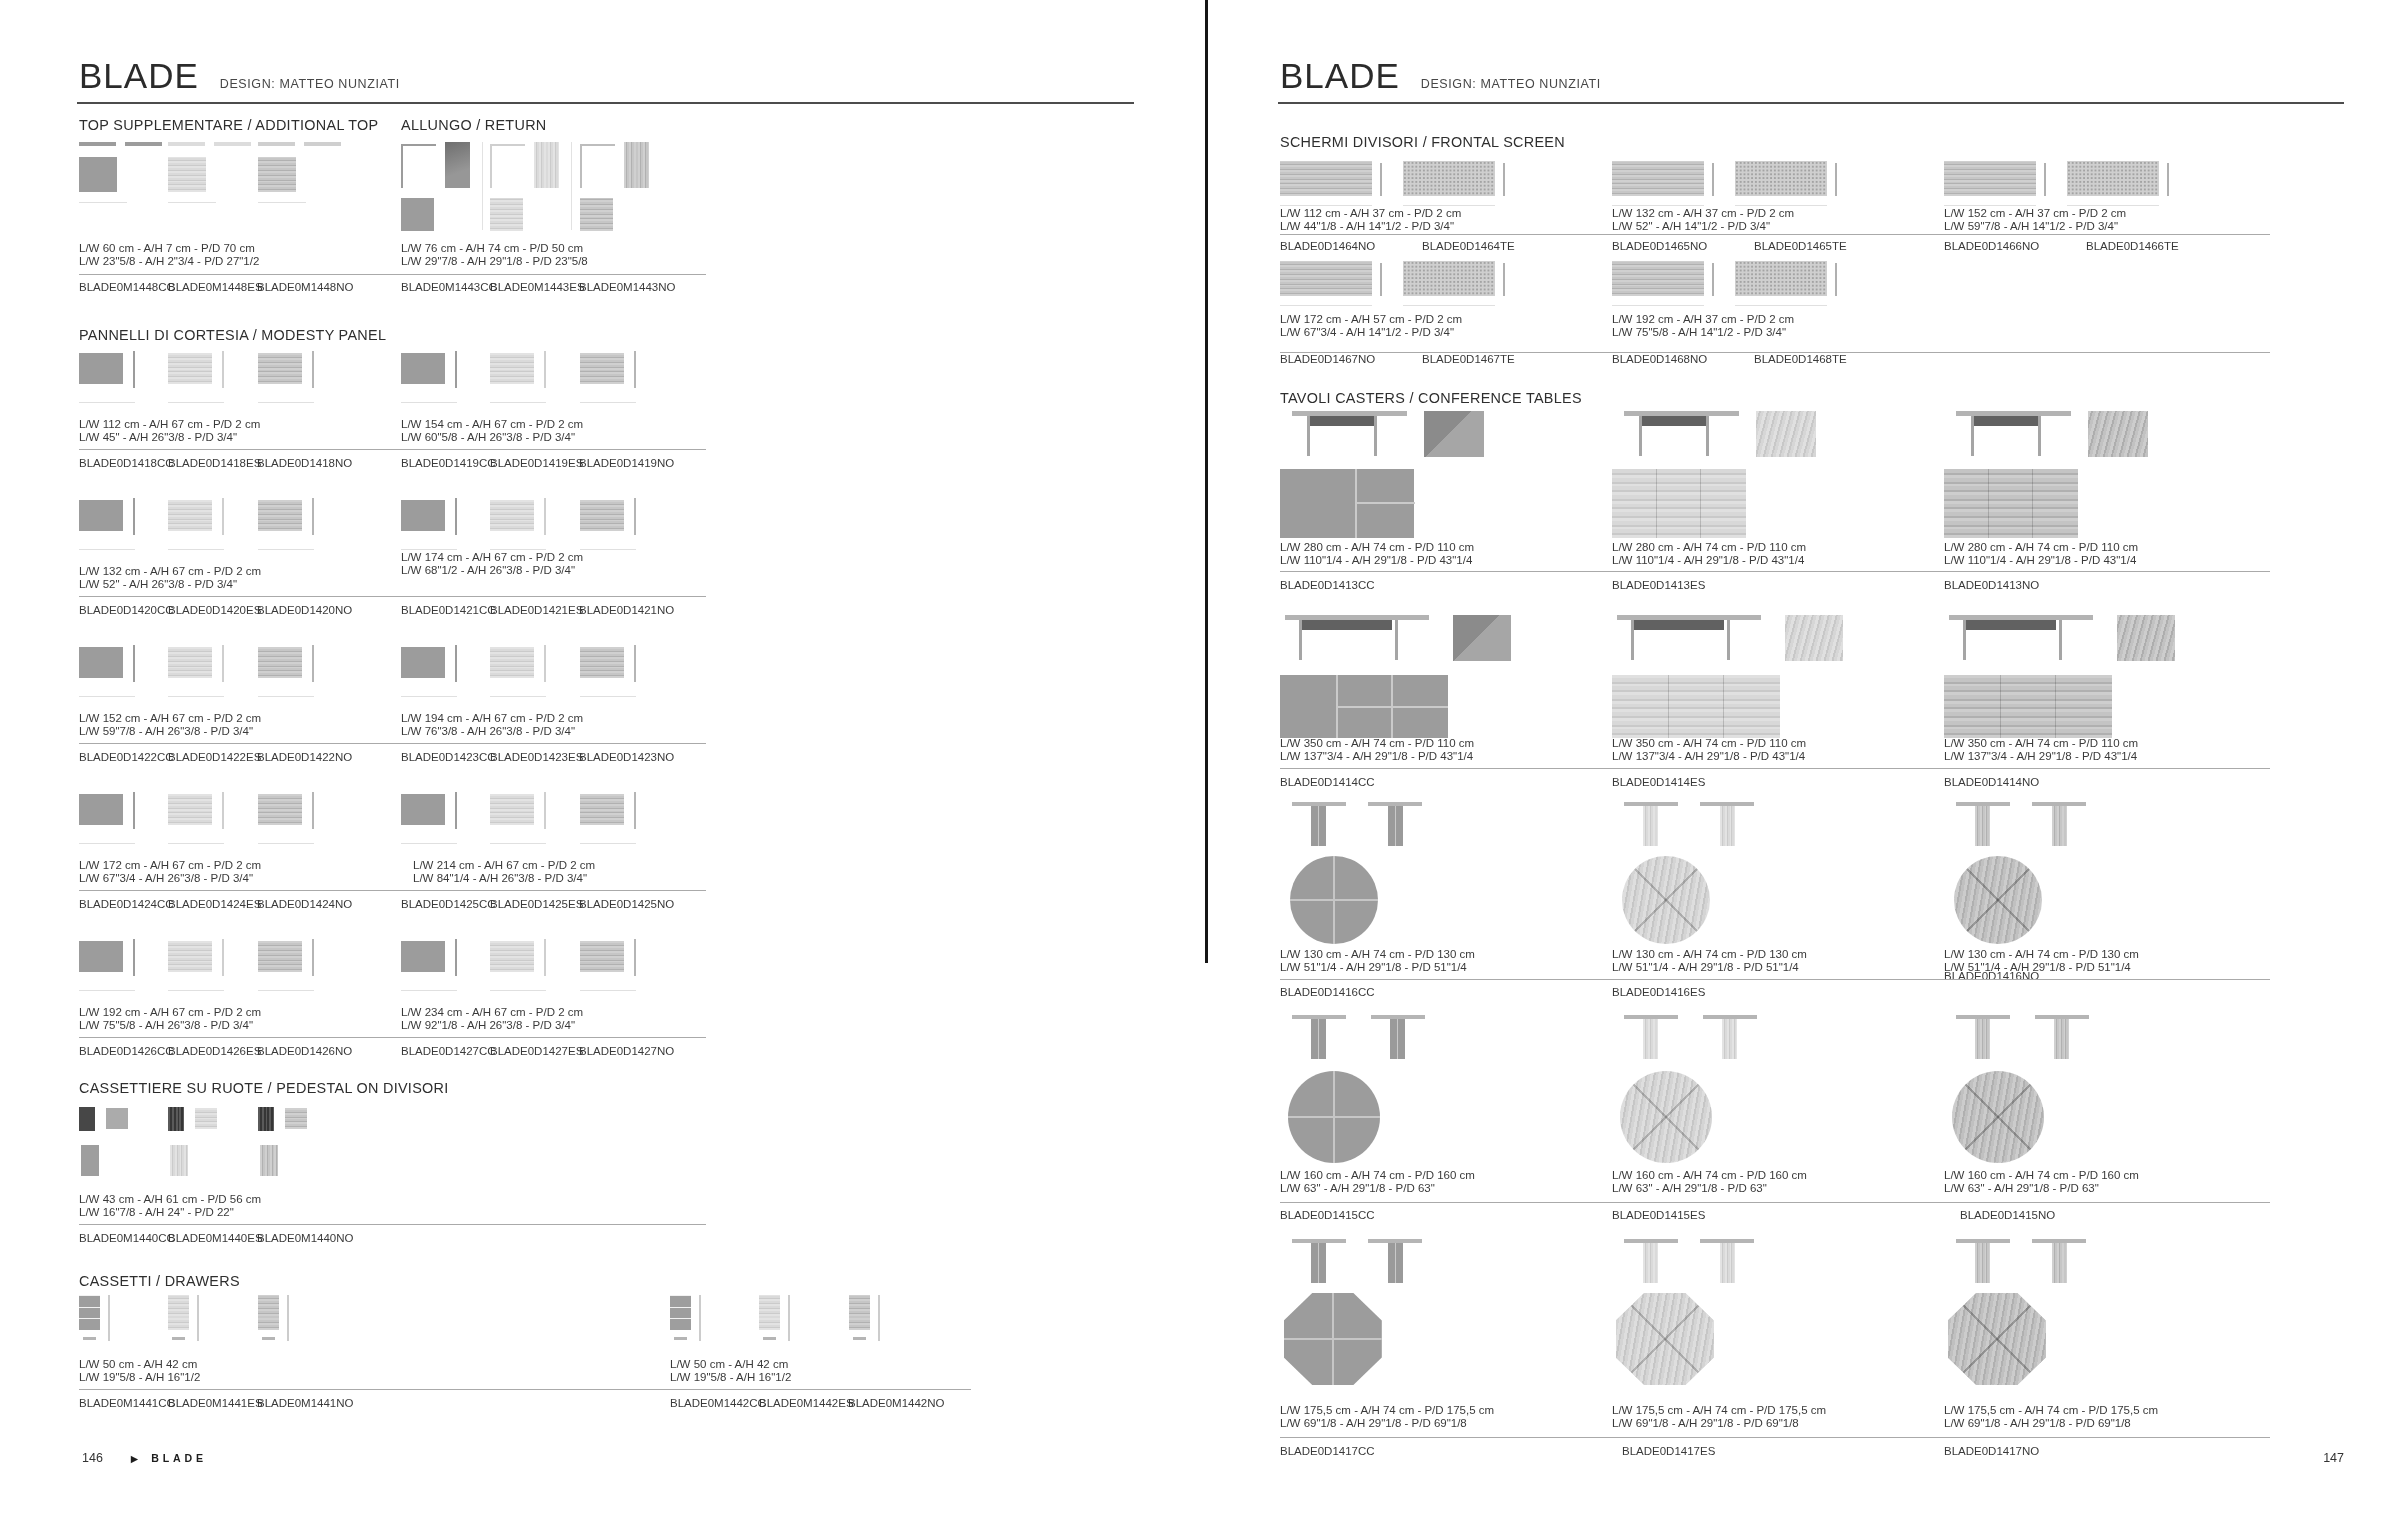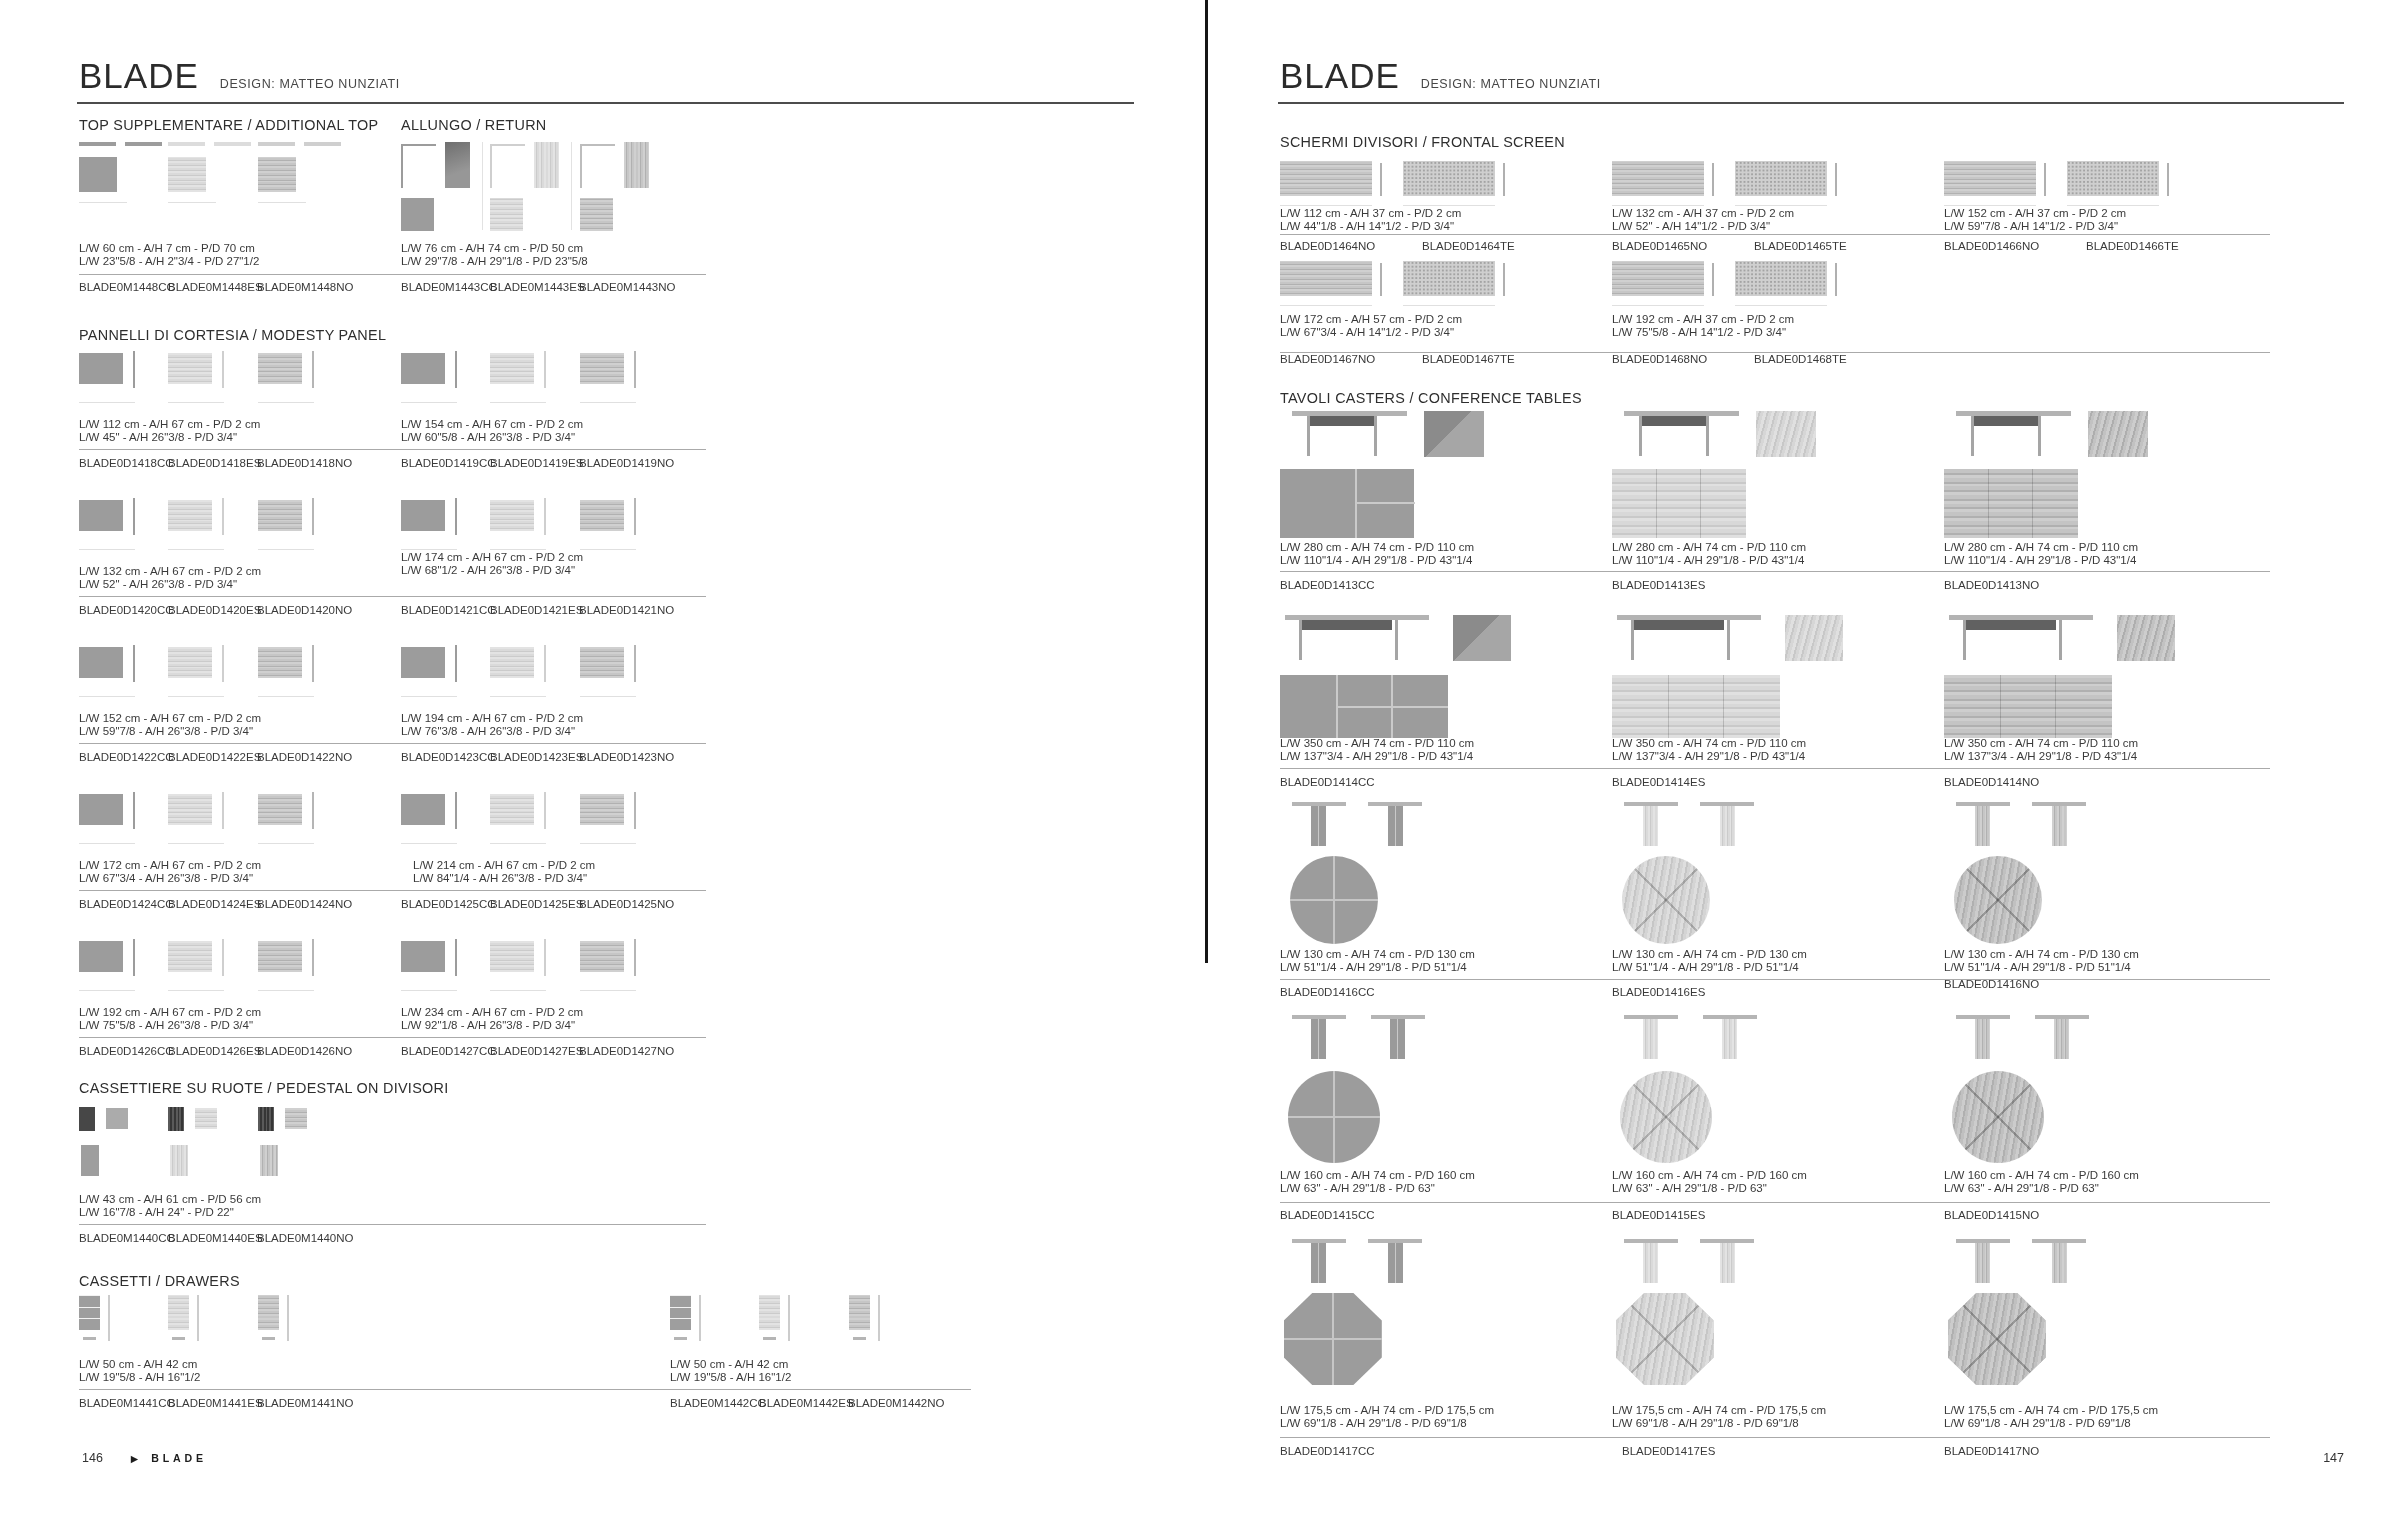--- a/index.html
+++ b/index.html
@@ -839,21 +839,21 @@
       <i class="a bar" style="left:11.5px"></i>
         <i class="a col" style="left:31px"></i>
         <i class="a bar" style="left:88px"></i>
         <i class="a col" style="left:108px"></i>
       <i class="a top round" style="left:9.6px;top:54px;width:88px;height:88px"></i>
     </div>
     <div class="dims" style="left:0;top:146px">
         <div>L/W 130 cm - A/H 74 cm - P/D 130 cm</div>
         <div>L/W 51"1/4 - A/H 29"1/8 - P/D 51"1/4</div>
       </div>
-    <div class="codes" style="left:0;top:176px">
+    <div class="codes" style="left:0;top:168px">
         <span>BLADE0D1416NO</span>
       </div>
   </div>
   <div class="rrule" style="left:1280px;top:979px;width:990px"></div>
 
   <div class="cell" style="left:1280px;top:1015px">
     <div class="a rt v-cc" style="left:0;top:0;width:231px;height:154px">
       <i class="a bar" style="left:11.5px"></i>
         <i class="a col" style="left:31px"></i>
         <i class="a bar" style="left:91px"></i>
@@ -889,21 +889,21 @@
       <i class="a bar" style="left:11.5px"></i>
         <i class="a col" style="left:31px"></i>
         <i class="a bar" style="left:91px"></i>
         <i class="a col" style="left:110px"></i>
       <i class="a top round" style="left:7.7px;top:56px;width:92px;height:92px"></i>
     </div>
     <div class="dims" style="left:0;top:154px">
         <div>L/W 160 cm - A/H 74 cm - P/D 160 cm</div>
         <div>L/W 63" - A/H 29"1/8 - P/D 63"</div>
       </div>
-    <div class="codes" style="left:0;top:194px">
+    <div class="codes" style="left:16px;top:194px">
         <span>BLADE0D1415NO</span>
       </div>
   </div>
   <div class="rrule" style="left:1280px;top:1202px;width:990px"></div>
 
   <div class="cell" style="left:1280px;top:1239px">
     <div class="a rt v-cc" style="left:0;top:0;width:231px;height:159px">
       <i class="a bar" style="left:11.5px"></i>
         <i class="a col" style="left:31px"></i>
         <i class="a bar" style="left:88px"></i>

